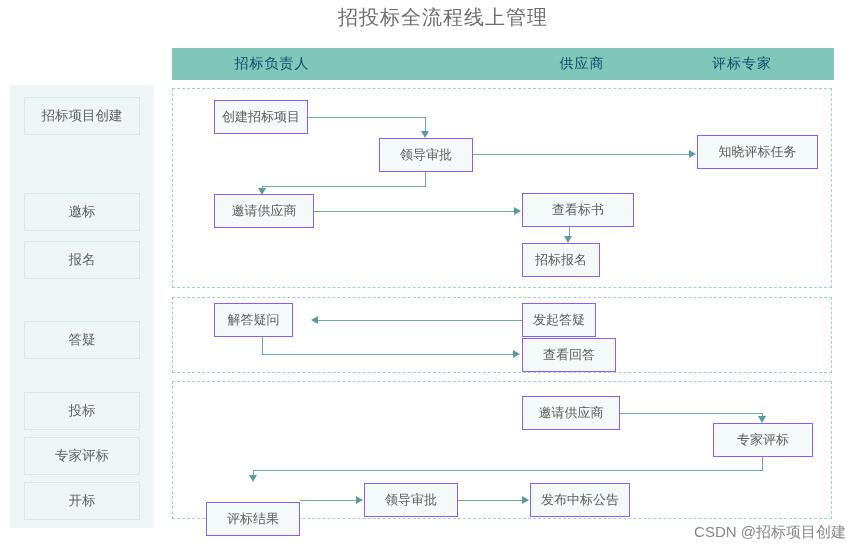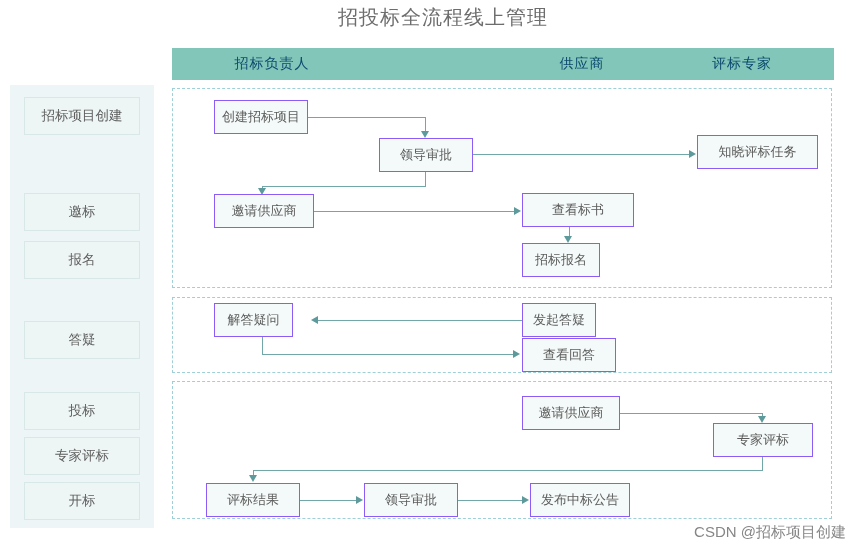--- a/index.html
+++ b/index.html
@@ -138,21 +138,21 @@
 <div class="arrow left" style="left:311px;top:316px"></div>
 
 <div class="conn v" style="left:262px;top:337px;height:18px"></div>
 <div class="conn h" style="left:262px;top:354px;width:252px"></div>
 <div class="arrow right" style="left:513px;top:350px"></div>
 
 <div class="section" style="top:381px;height:138px"></div>
 
 <div class="node" style="left:522px;top:396px;width:98px">邀请供应商</div>
 <div class="node" style="left:713px;top:423px;width:100px">专家评标</div>
-<div class="node" style="left:206px;top:483px;width:94px">评标结果</div>
+<div class="node" style="left:206px;top:502px;width:94px">评标结果</div>
 <div class="node" style="left:364px;top:483px;width:94px">领导审批</div>
 <div class="node" style="left:530px;top:483px;width:100px">发布中标公告</div>
 
 <div class="conn h" style="left:620px;top:413px;width:143px"></div>
 <div class="conn v" style="left:762px;top:413px;height:4px"></div>
 <div class="arrow down" style="left:758px;top:416px"></div>
 
 <div class="conn v" style="left:762px;top:457px;height:14px"></div>
 <div class="conn h" style="left:253px;top:470px;width:510px"></div>
 <div class="conn v" style="left:253px;top:470px;height:6px"></div>

